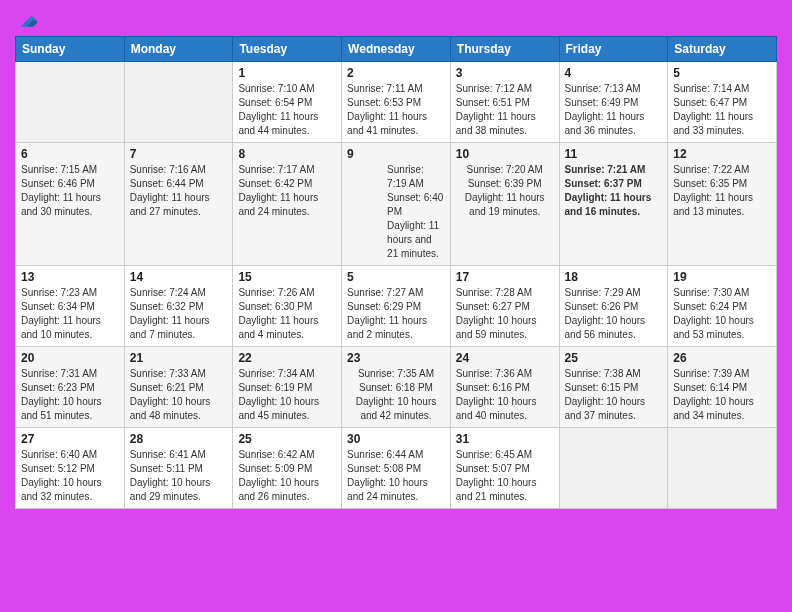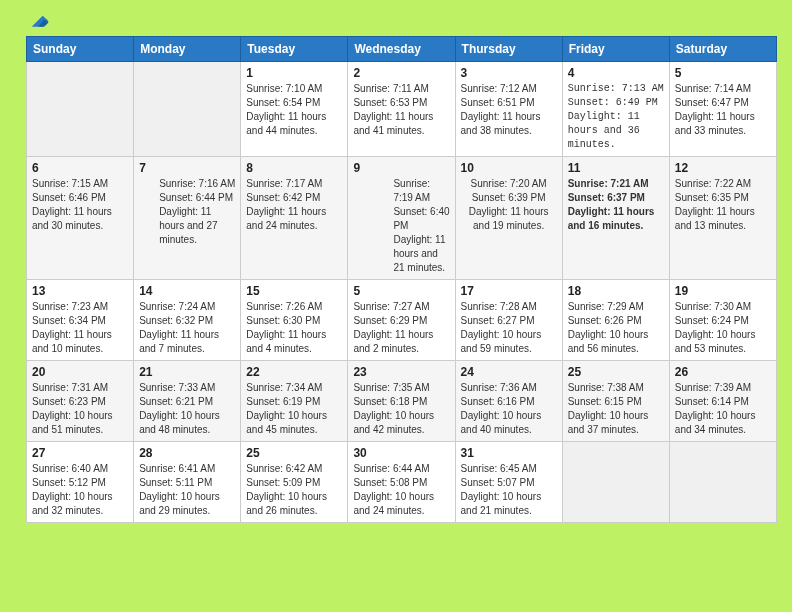--- a/index.html
+++ b/index.html
@@ -6,22 +6,22 @@
     body {
       font-family: Arial, sans-serif;
       background: #fff;
       width: 792px;
       height: 612px;
       overflow: hidden;
     }
     .page {
       width: 792px;
       min-height: 612px;
-      padding: 10px 15px 10px 26px;
-      background: #bef264;
+      padding: 10px 15px 10px 15px;
+      background: #d946ef;
     }
     .header {
       display: flex;
       justify-content: space-between;
       align-items: flex-start;
       margin-bottom: 8px;
     }
     .logo {
       display: flex;
       align-items: center;
@@ -152,41 +152,41 @@
 Daylight: 11 hours and 41 minutes.</div>
           </td>
           <td>
             <span class="day-number">3</span>
             <div class="day-info" style="white-space: pre-line;">Sunrise: 7:12 AM
 Sunset: 6:51 PM
 Daylight: 11 hours and 38 minutes.</div>
           </td>
           <td>
             <span class="day-number">4</span>
-            <div class="day-info" style="white-space: pre-line; font-family: Liberation Mono, monospace;">Sunrise: 7:13 AM
+            <div class="day-info" style="white-space: pre-line;">Sunrise: 7:13 AM
 Sunset: 6:49 PM
 Daylight: 11 hours and 36 minutes.</div>
           </td>
           <td>
             <span class="day-number">5</span>
             <div class="day-info" style="white-space: pre-line;">Sunrise: 7:14 AM
 Sunset: 6:47 PM
 Daylight: 11 hours and 33 minutes.</div>
           </td>
         </tr>
         <tr>
           <td>
             <span class="day-number">6</span>
             <div class="day-info" style="white-space: pre-line;">Sunrise: 7:15 AM
 Sunset: 6:46 PM
 Daylight: 11 hours and 30 minutes.</div>
           </td>
           <td>
             <span class="day-number">7</span>
-            <div class="day-info" style="white-space: pre-line; margin-left: 20px;">Sunrise: 7:16 AM
+            <div class="day-info" style="white-space: pre-line;">Sunrise: 7:16 AM
 Sunset: 6:44 PM
 Daylight: 11 hours and 27 minutes.</div>
           </td>
           <td>
             <span class="day-number">8</span>
             <div class="day-info" style="white-space: pre-line;">Sunrise: 7:17 AM
 Sunset: 6:42 PM
 Daylight: 11 hours and 24 minutes.</div>
           </td>
           <td>
@@ -272,21 +272,21 @@
 Daylight: 10 hours and 48 minutes.</div>
           </td>
           <td>
             <span class="day-number">22</span>
             <div class="day-info" style="white-space: pre-line;">Sunrise: 7:34 AM
 Sunset: 6:19 PM
 Daylight: 10 hours and 45 minutes.</div>
           </td>
           <td>
             <span class="day-number">23</span>
-            <div class="day-info" style="white-space: pre-line;">Sunrise: 7:35 AM
+            <div class="day-info" style="white-space: pre-line; text-align: center;">Sunrise: 7:35 AM
 Sunset: 6:18 PM
 Daylight: 10 hours and 42 minutes.</div>
           </td>
           <td>
             <span class="day-number">24</span>
             <div class="day-info" style="white-space: pre-line;">Sunrise: 7:36 AM
 Sunset: 6:16 PM
 Daylight: 10 hours and 40 minutes.</div>
           </td>
           <td>

